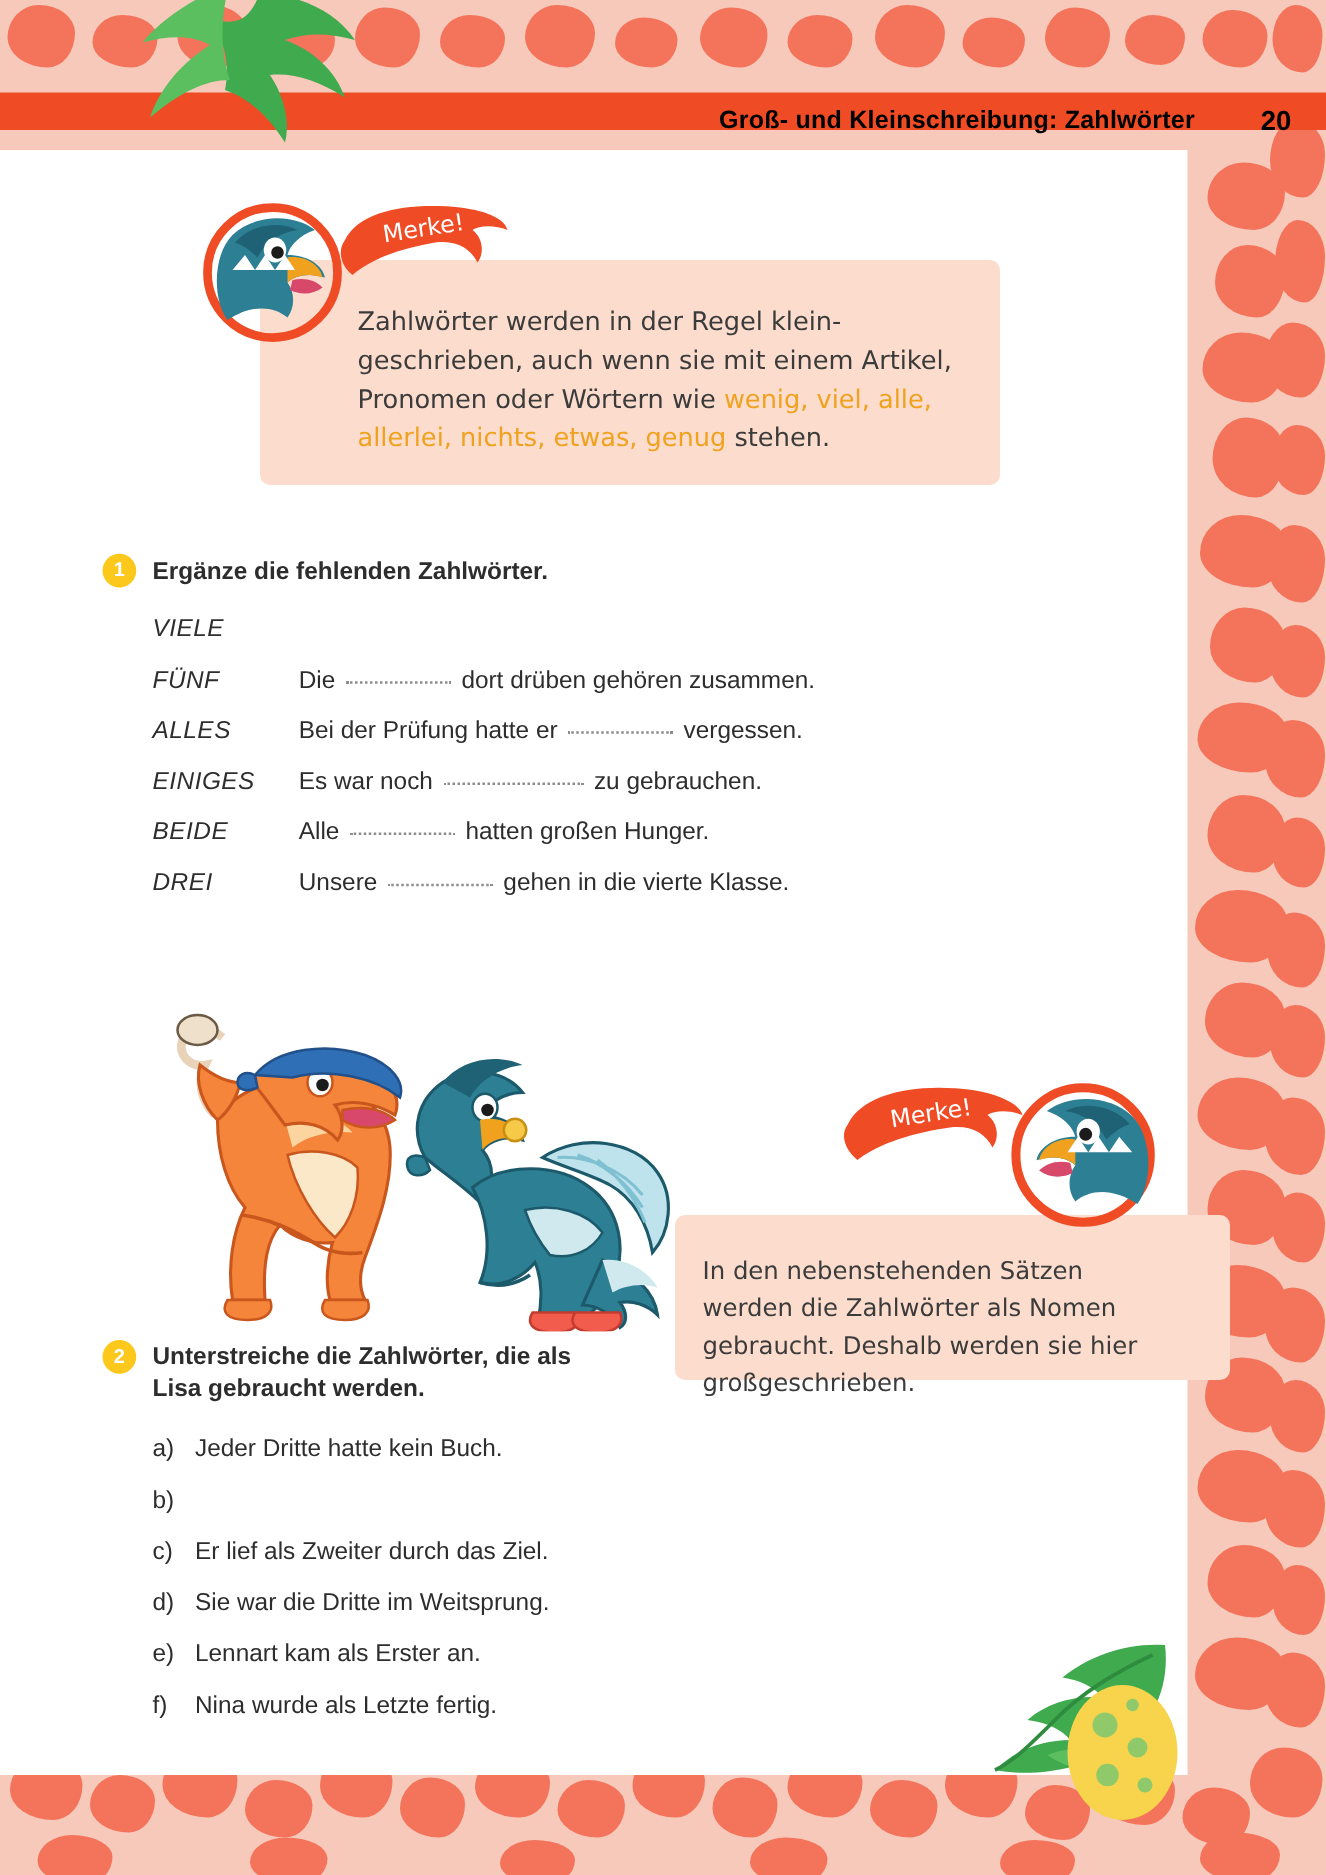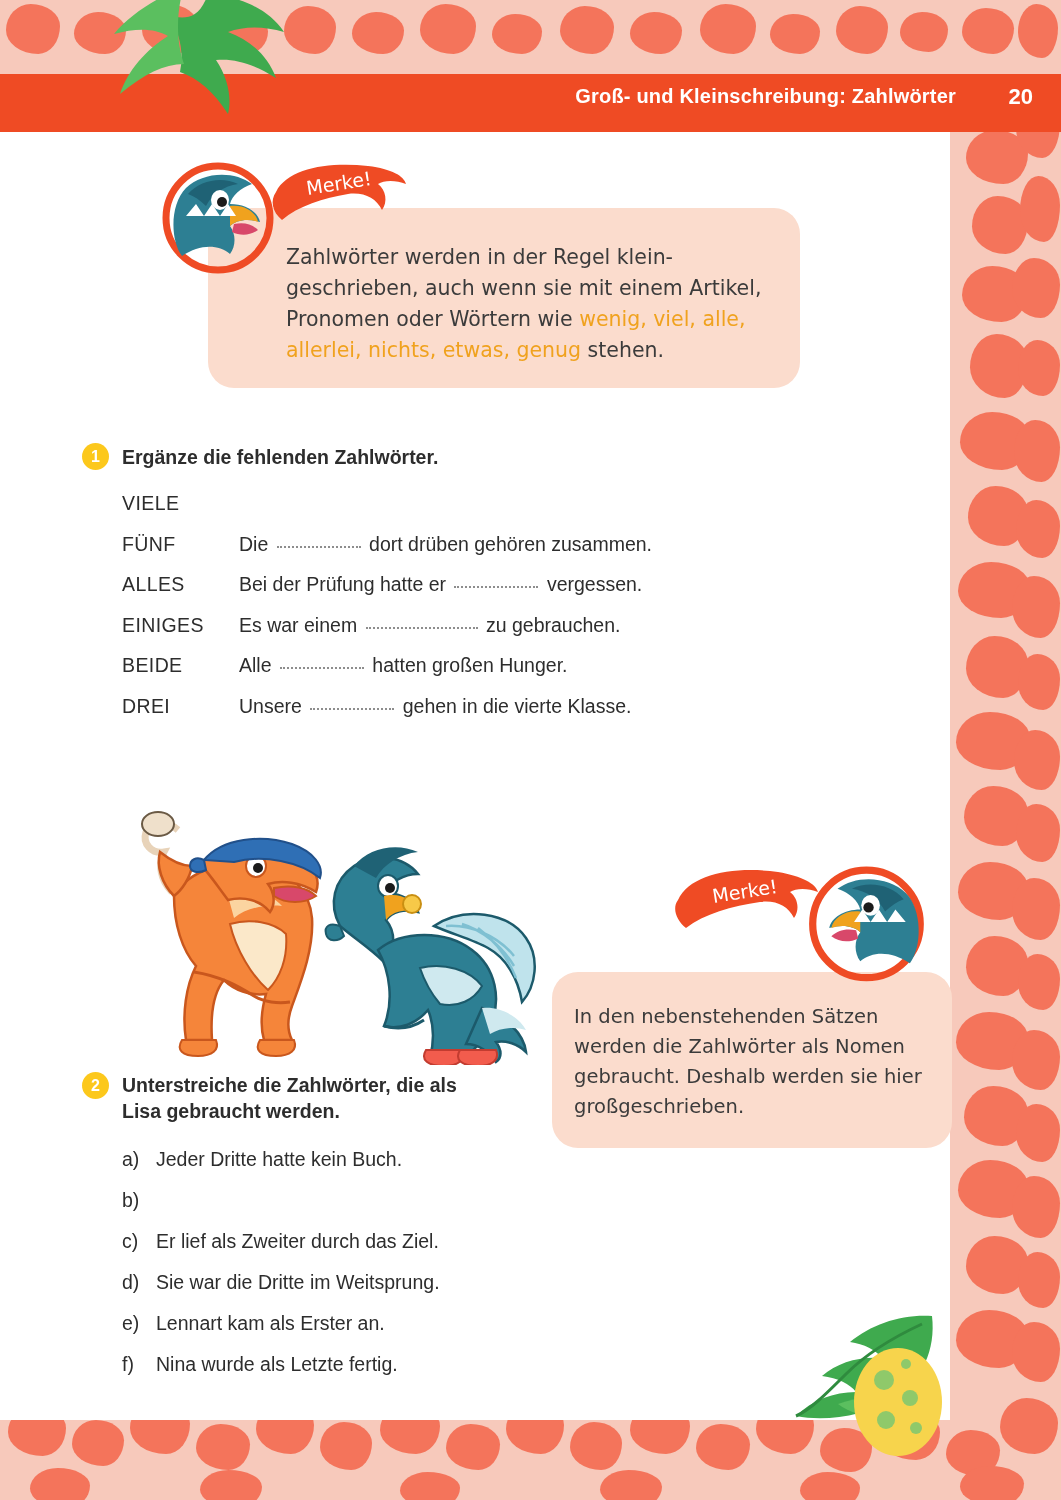--- a/index.html
+++ b/index.html
@@ -38,24 +38,24 @@
     border-radius: 46% 54% 40% 60% / 52% 44% 56% 48%;
     z-index: 1;
   }
 
   
   .header-bar {
     position: absolute;
     left: 0;
     top: 74px;
     width: 1061px;
-    height: 58px;
+    height: 30px;
     background: #ef4b24;
     z-index: 8;
-    color: #ffffff;
+    color: #000000;
   }
   .header-title {
     position: absolute;
     right: 105px;
     top: 11px;
     font-size: 20px;
     font-weight: bold;
     letter-spacing: .2px;
     white-space: nowrap;
   }
@@ -70,21 +70,21 @@
   
   .leaf-top {
     position: absolute;
     z-index: 9;
   }
 
   
   .merke-box {
     position: absolute;
     background: #fbdccd;
-    border-radius: 26px;
+    border-radius: 8px;
     z-index: 10;
   }
   #merke1 {
     left: 208px;
     top: 208px;
     width: 592px;
     height: 180px;
   }
   .merke-text {
     position: absolute;
@@ -148,36 +148,38 @@
     display: flex;
     align-items: baseline;
     height: 40.5px;
     font-size: 19.5px;
     color: #2d2d2d;
   }
   .ex1-key {
     width: 117px;
     flex: 0 0 117px;
     letter-spacing: .4px;
+    font-style: italic;
   }
   .dots {
     display: inline-block;
     border-bottom: 2.5px dotted #8d8d8d;
     vertical-align: baseline;
     margin: 0 3px;
     position: relative;
     top: -3px;
   }
 
   
   #merke2 {
-    left: 552px;
+    left: 540px;
     top: 972px;
     width: 400px;
-    height: 176px;
+    height: 132px;
+    padding-left: 44px;
   }
   .merke2-text {
     position: absolute;
     left: 22px;
     top: 30px;
     width: 356px;
     font-size: 19.5px;
     line-height: 30px;
     color: #3b3b3b;
     font-family: "DejaVu Sans", sans-serif;
@@ -333,21 +335,21 @@
       <div class="ex1-row">
         <div class="ex1-key">FÜNF</div>
         <div><span>Die </span><span class="dots" style="width: 84px;"></span><span> dort drüben gehören zusammen.</span></div>
       </div>
       <div class="ex1-row">
         <div class="ex1-key">ALLES</div>
         <div><span>Bei der Prüfung hatte er </span><span class="dots" style="width: 84px;"></span><span> vergessen.</span></div>
       </div>
       <div class="ex1-row">
         <div class="ex1-key">EINIGES</div>
-        <div><span>Es war einem </span><span class="dots" style="width: 112px;"></span><span> zu gebrauchen.</span></div>
+        <div><span>Es war noch </span><span class="dots" style="width: 112px;"></span><span> zu gebrauchen.</span></div>
       </div>
       <div class="ex1-row">
         <div class="ex1-key">BEIDE</div>
         <div><span>Alle </span><span class="dots" style="width: 84px;"></span><span> hatten großen Hunger.</span></div>
       </div>
       <div class="ex1-row">
         <div class="ex1-key">DREI</div>
         <div><span>Unsere </span><span class="dots" style="width: 84px;"></span><span> gehen in die vierte Klasse.</span></div>
       </div>
     </div>

